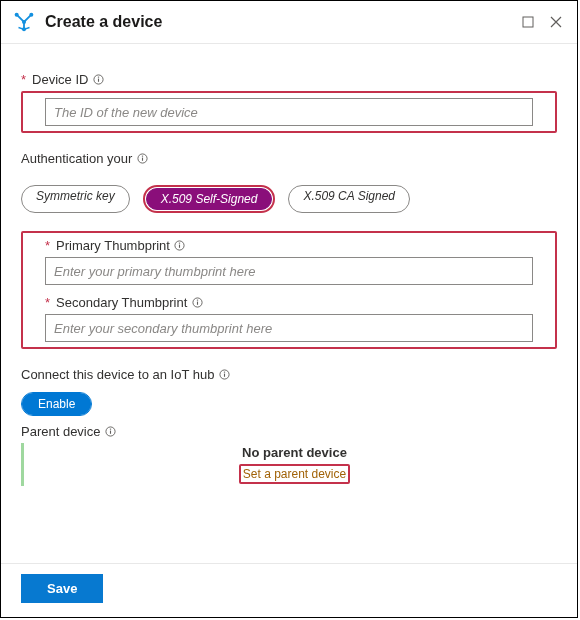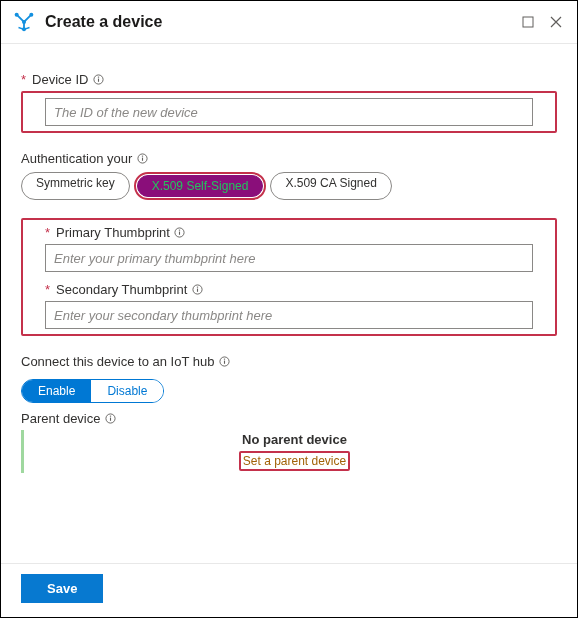--- a/index.html
+++ b/index.html
@@ -84,35 +84,35 @@
   }
   .highlight-box {
     border: 2px solid #c4314b;
     padding: 5px 22px;
     border-radius: 2px;
   }
   .section-gap { margin-top: 18px; }
   .small-gap  { margin-top: 10px; }
 
   
-  .pill-row { display:flex; gap:4px; margin-top:6px; }
+  .pill-row { display:flex; gap:13px; margin-top:19px;font-style:italic; }
   .pill {
     border: 1px solid #8a8886;
     border-radius: 999px;
     padding: 3px 14px;
     font-size: 12px;
     color: #323130;
     background: #fff;
     cursor: pointer;
     white-space: nowrap;
   }
   .pill.selected-purple {
     background: #8a0e7a;
     border-color: #8a0e7a;
-    color: #22c55e;
+    color: #ffffff;
   }
   .pill-highlight {
     border: 2px solid #c4314b;
     border-radius: 999px;
     padding: 1px;
     display:inline-flex;
   }
 
   
   .toggle-twin {
@@ -279,21 +279,20 @@
       <span class="info-icon">
         <svg width="11" height="11" viewBox="0 0 12 12">
             <circle cx="6" cy="6" r="5" fill="none" stroke="#605e5c" stroke-width="1"></circle>
             <rect x="5.4" y="5" width="1.2" height="3.5" fill="#605e5c"></rect>
             <circle cx="6" cy="3.4" r="0.8" fill="#605e5c"></circle>
           </svg>
       </span>
     </div>
     <div class="toggle-twin">
       <div class="toggle-half on">Enable</div>
-      <div class="toggle-half off">Disable</div>
     </div>
 
     
     <div class="parent-block">
       <div class="field-label">
         <span>Parent device</span>
         <span class="info-icon">
           <svg width="11" height="11" viewBox="0 0 12 12">
               <circle cx="6" cy="6" r="5" fill="none" stroke="#605e5c" stroke-width="1"></circle>
               <rect x="5.4" y="5" width="1.2" height="3.5" fill="#605e5c"></rect>

